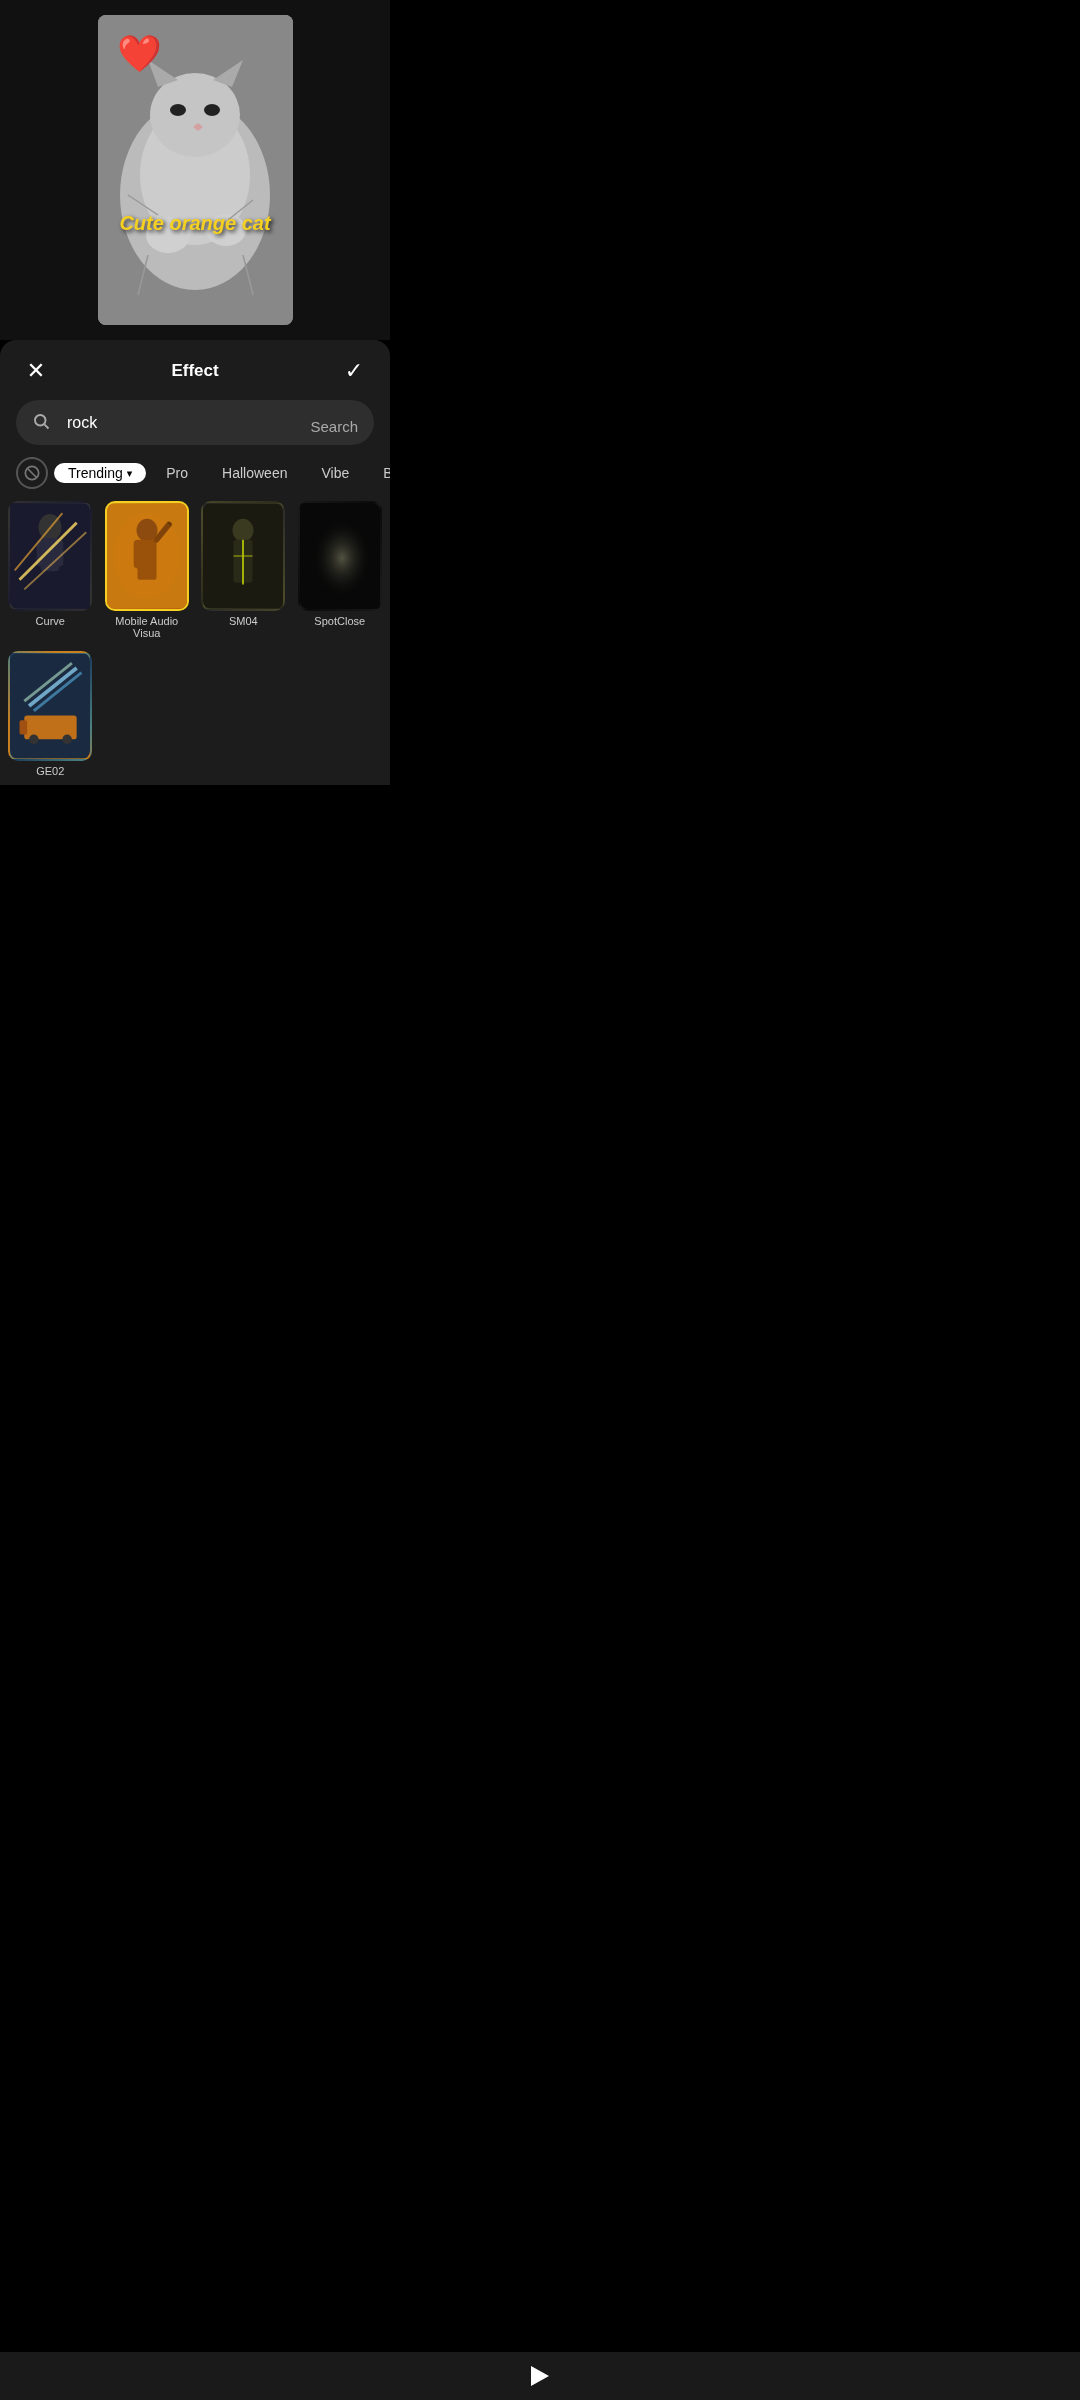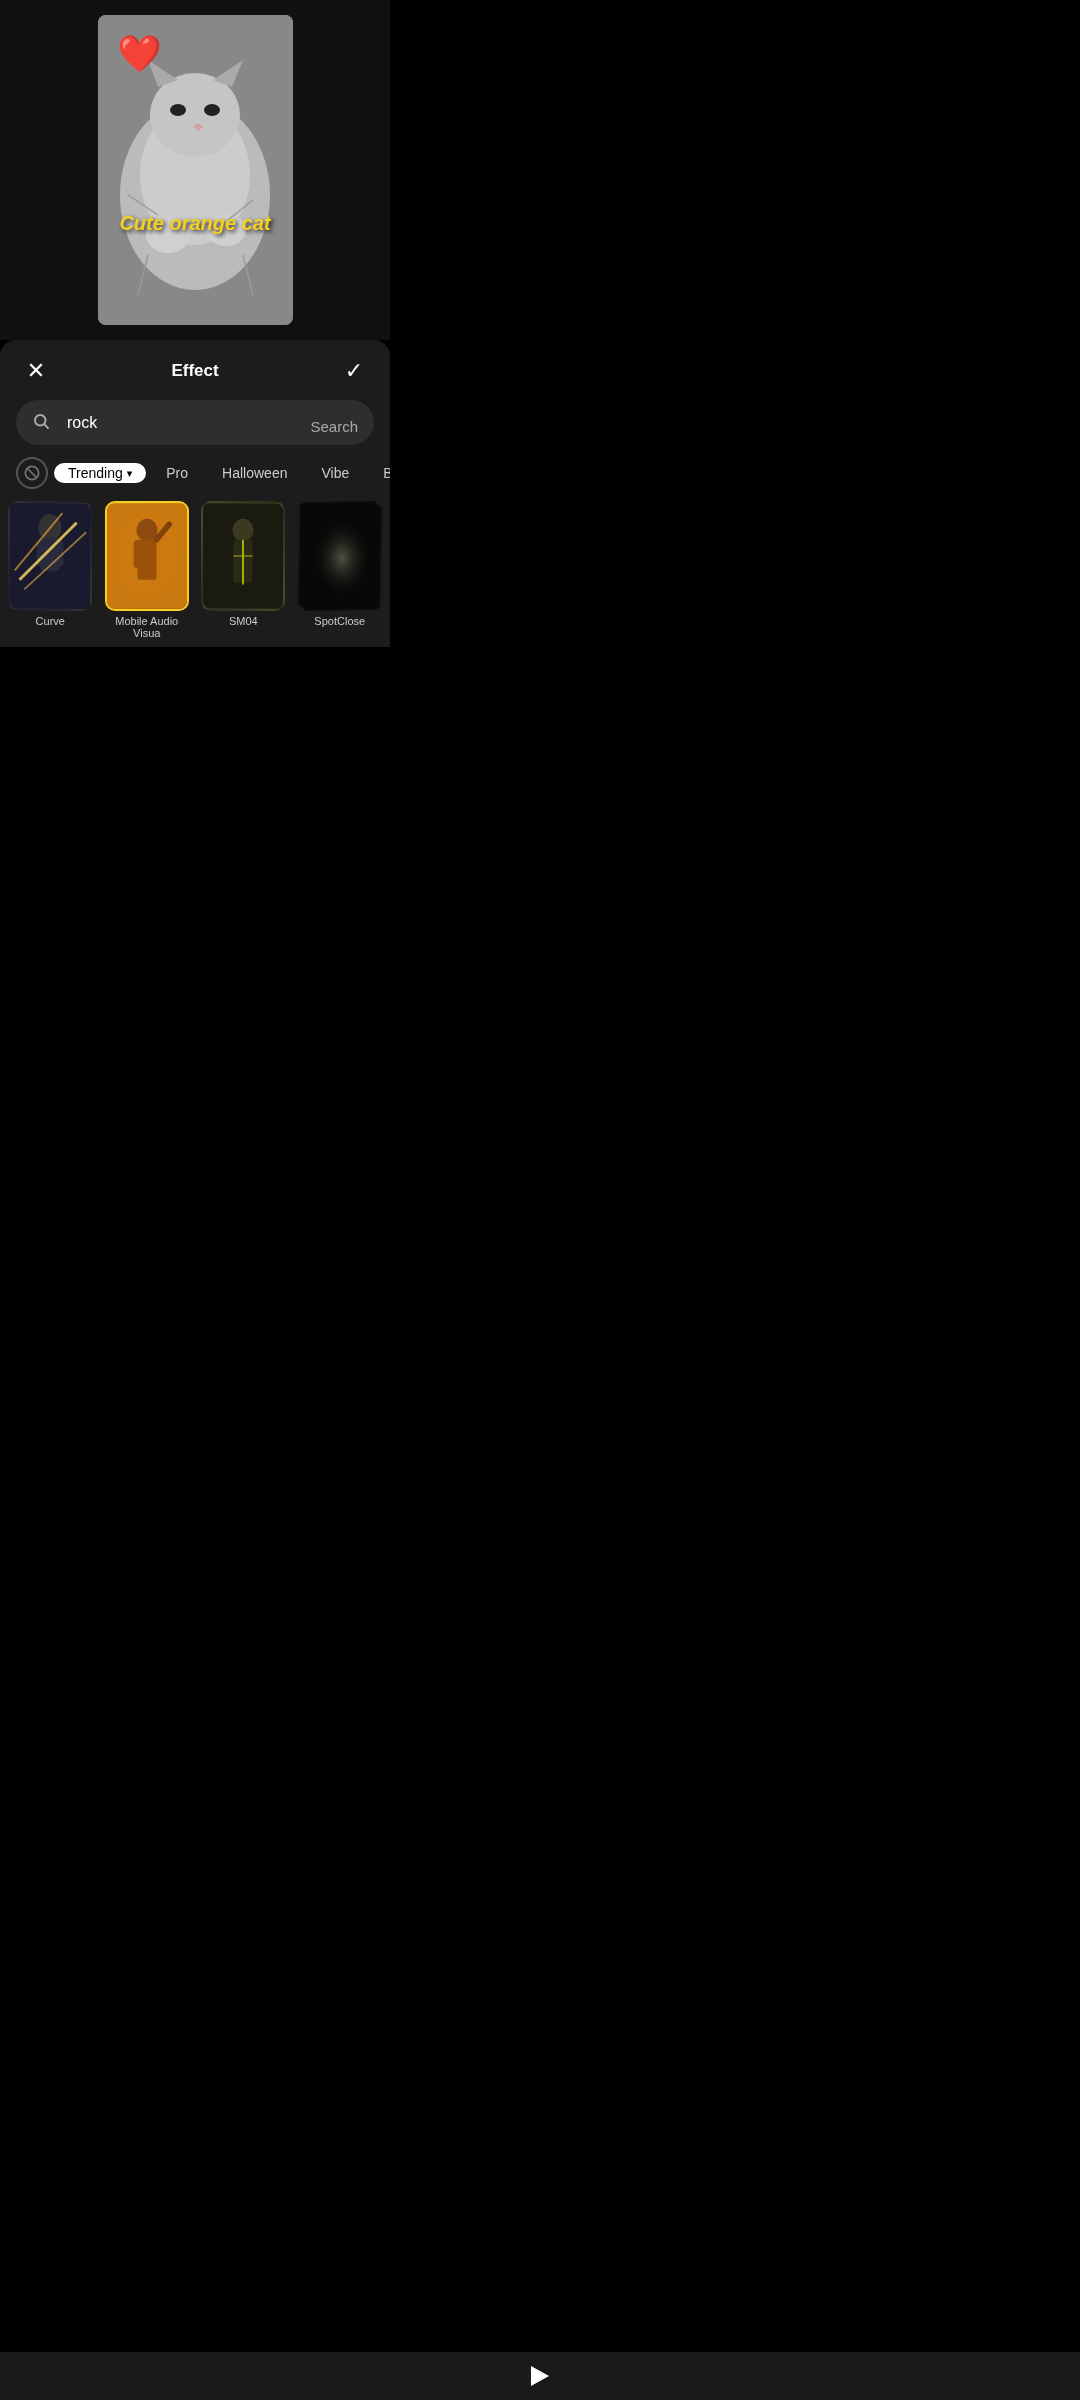--- a/index.html
+++ b/index.html
@@ -431,15 +431,32 @@
             <stop offset="0%" stop-color="rgba(255,255,200,0.3)"></stop>
             <stop offset="100%" stop-color="rgba(0,0,0,0)"></stop>
           </radialGradient>
           <ellipse cx="42" cy="55" rx="30" ry="40" fill="url(#spot1)"></ellipse>
         </svg>
       </div>
       <span class="effect-label">SpotClose</span>
     </div>
 
 
+    <div class="effect-item">
+      <div class="effect-thumb thumb-ge02">
+        <svg width="84" height="110" viewBox="0 0 84 110" xmlns="http://www.w3.org/2000/svg">
+          <rect width="84" height="110" fill="#1a2a40"></rect>
+
+          <rect x="15" y="65" width="55" height="25" rx="3" fill="#c07018"></rect>
+          <rect x="10" y="70" width="8" height="15" rx="2" fill="#a05010"></rect>
+          <circle cx="25" cy="90" r="5" fill="#333"></circle>
+          <circle cx="60" cy="90" r="5" fill="#333"></circle>
+
+          <line x1="20" y1="55" x2="70" y2="15" stroke="rgba(150,220,255,0.7)" stroke-width="4"></line>
+          <line x1="25" y1="60" x2="75" y2="20" stroke="rgba(100,200,255,0.5)" stroke-width="3"></line>
+          <line x1="15" y1="50" x2="65" y2="10" stroke="rgba(180,230,200,0.6)" stroke-width="3"></line>
+        </svg>
+      </div>
+      <span class="effect-label">GE02</span>
+    </div>
 
   </div>
 </div>
 
 </body></html>

